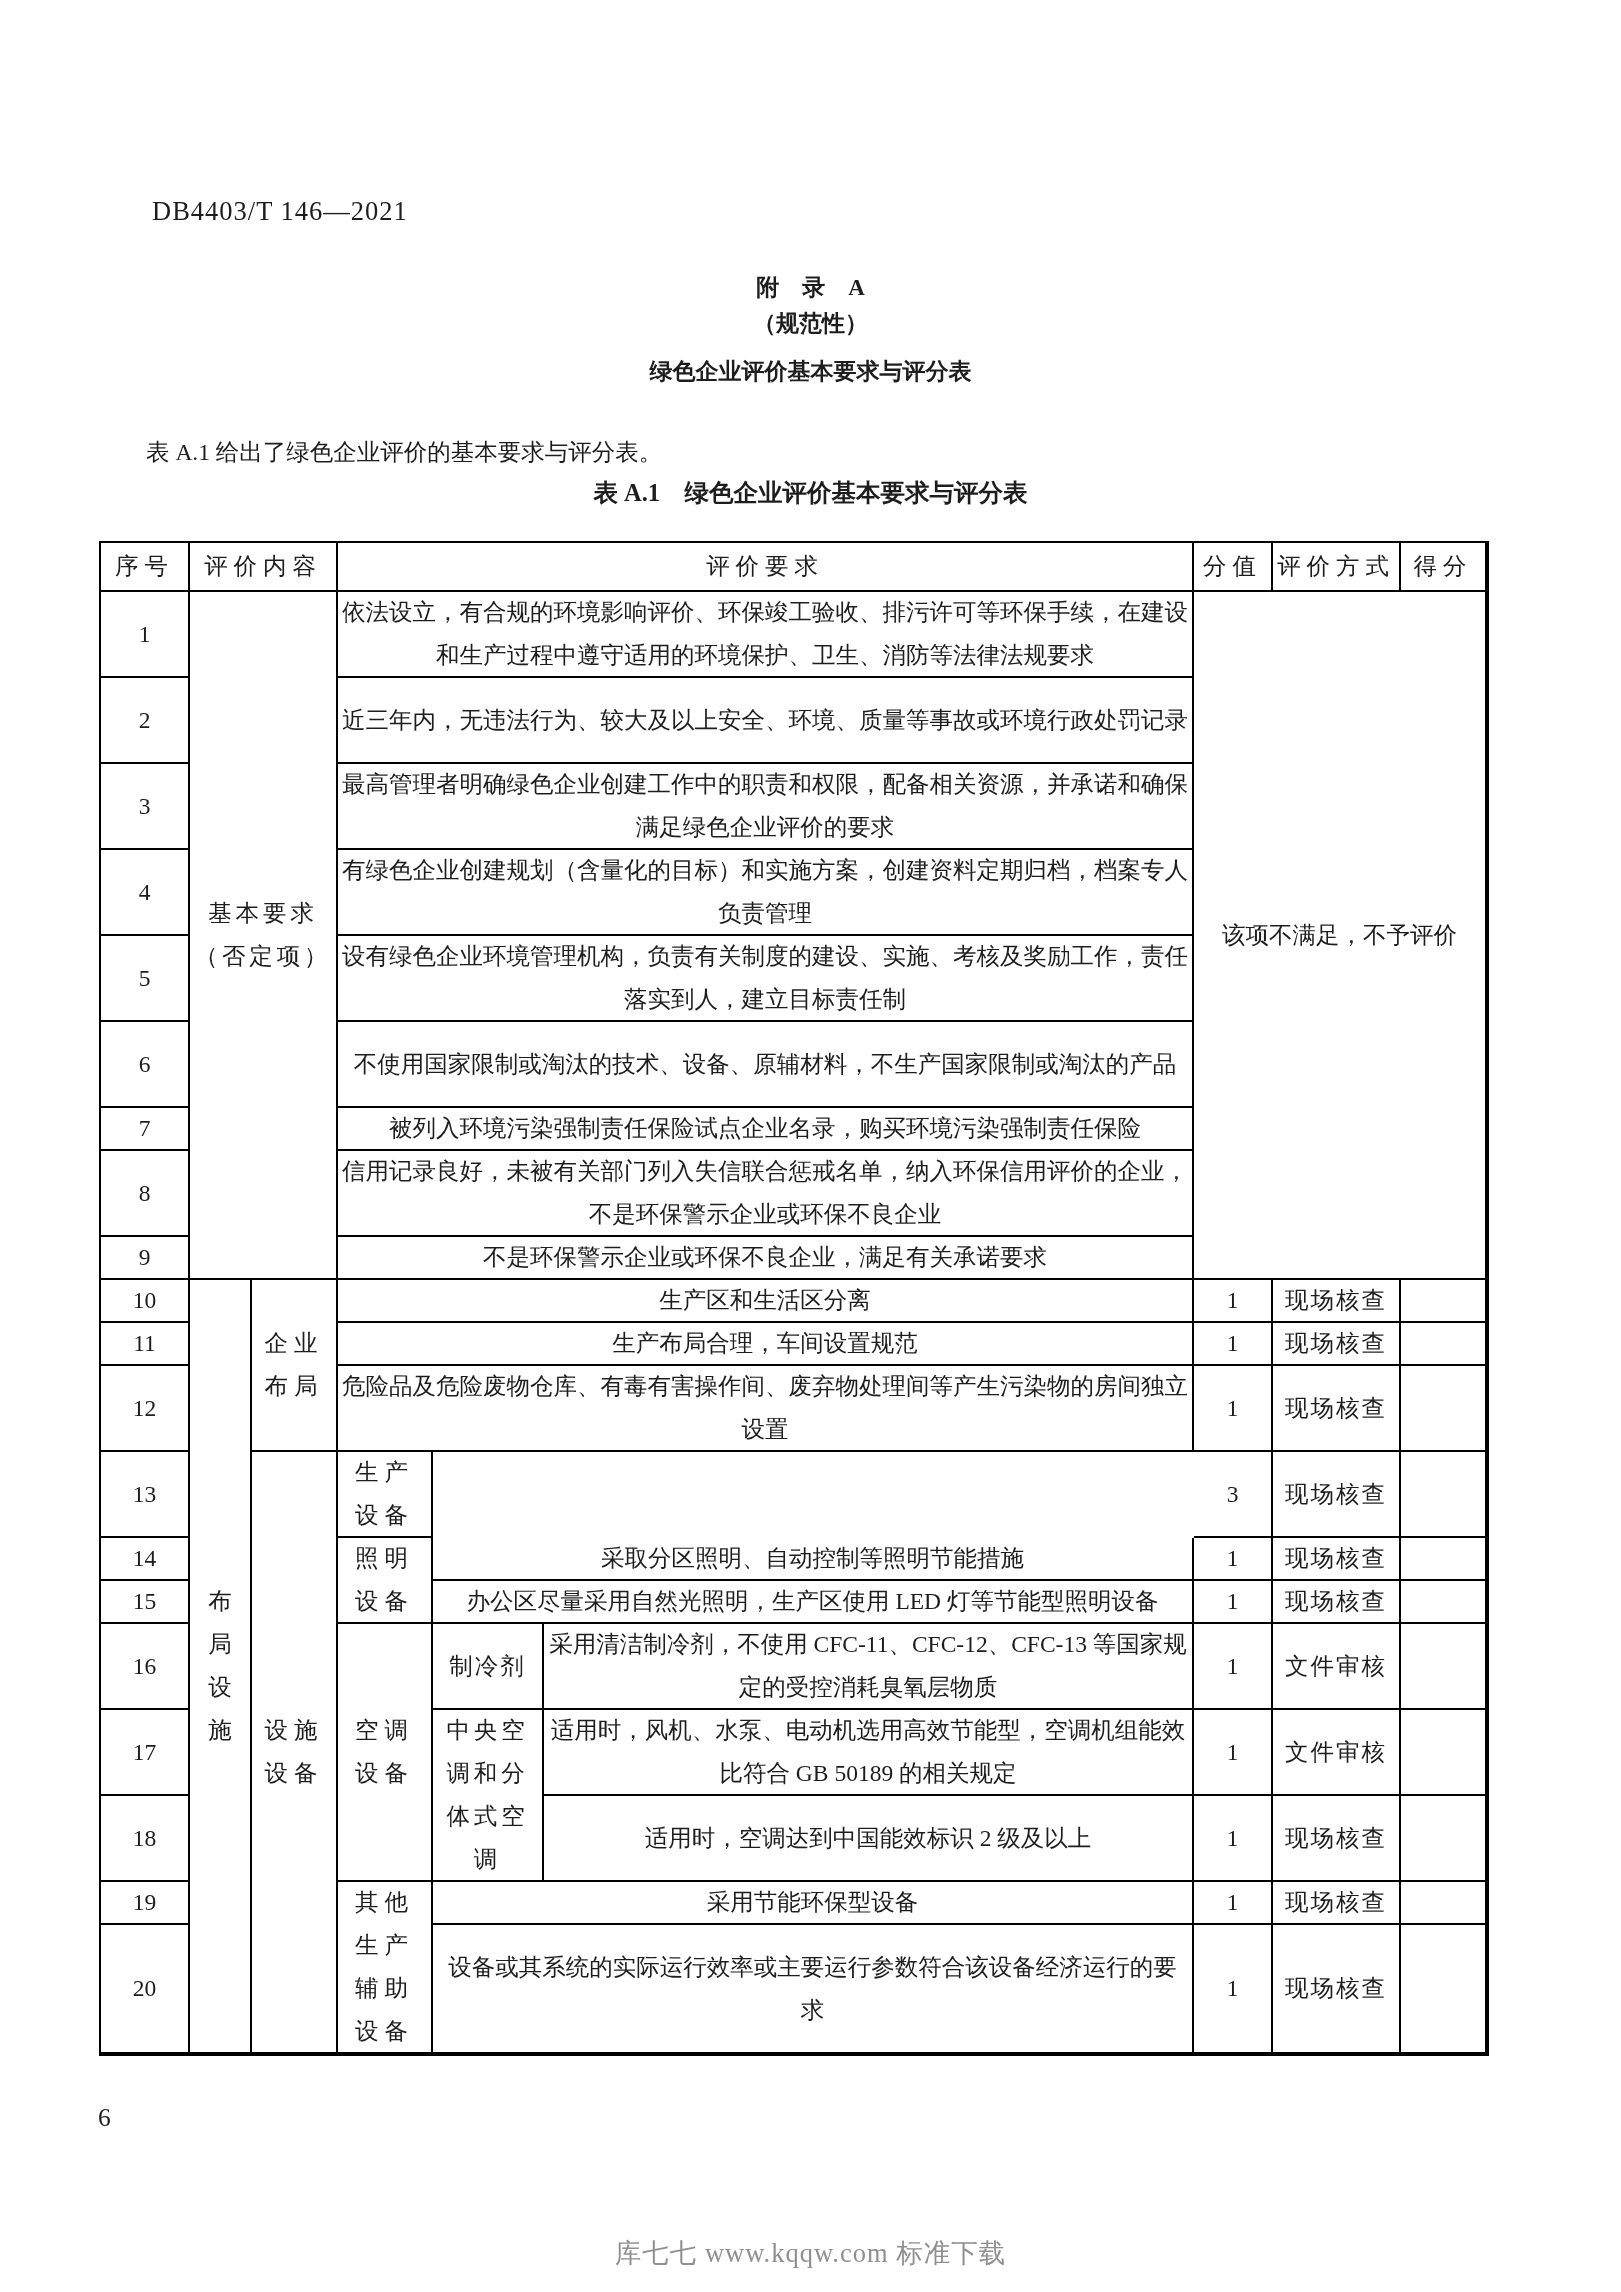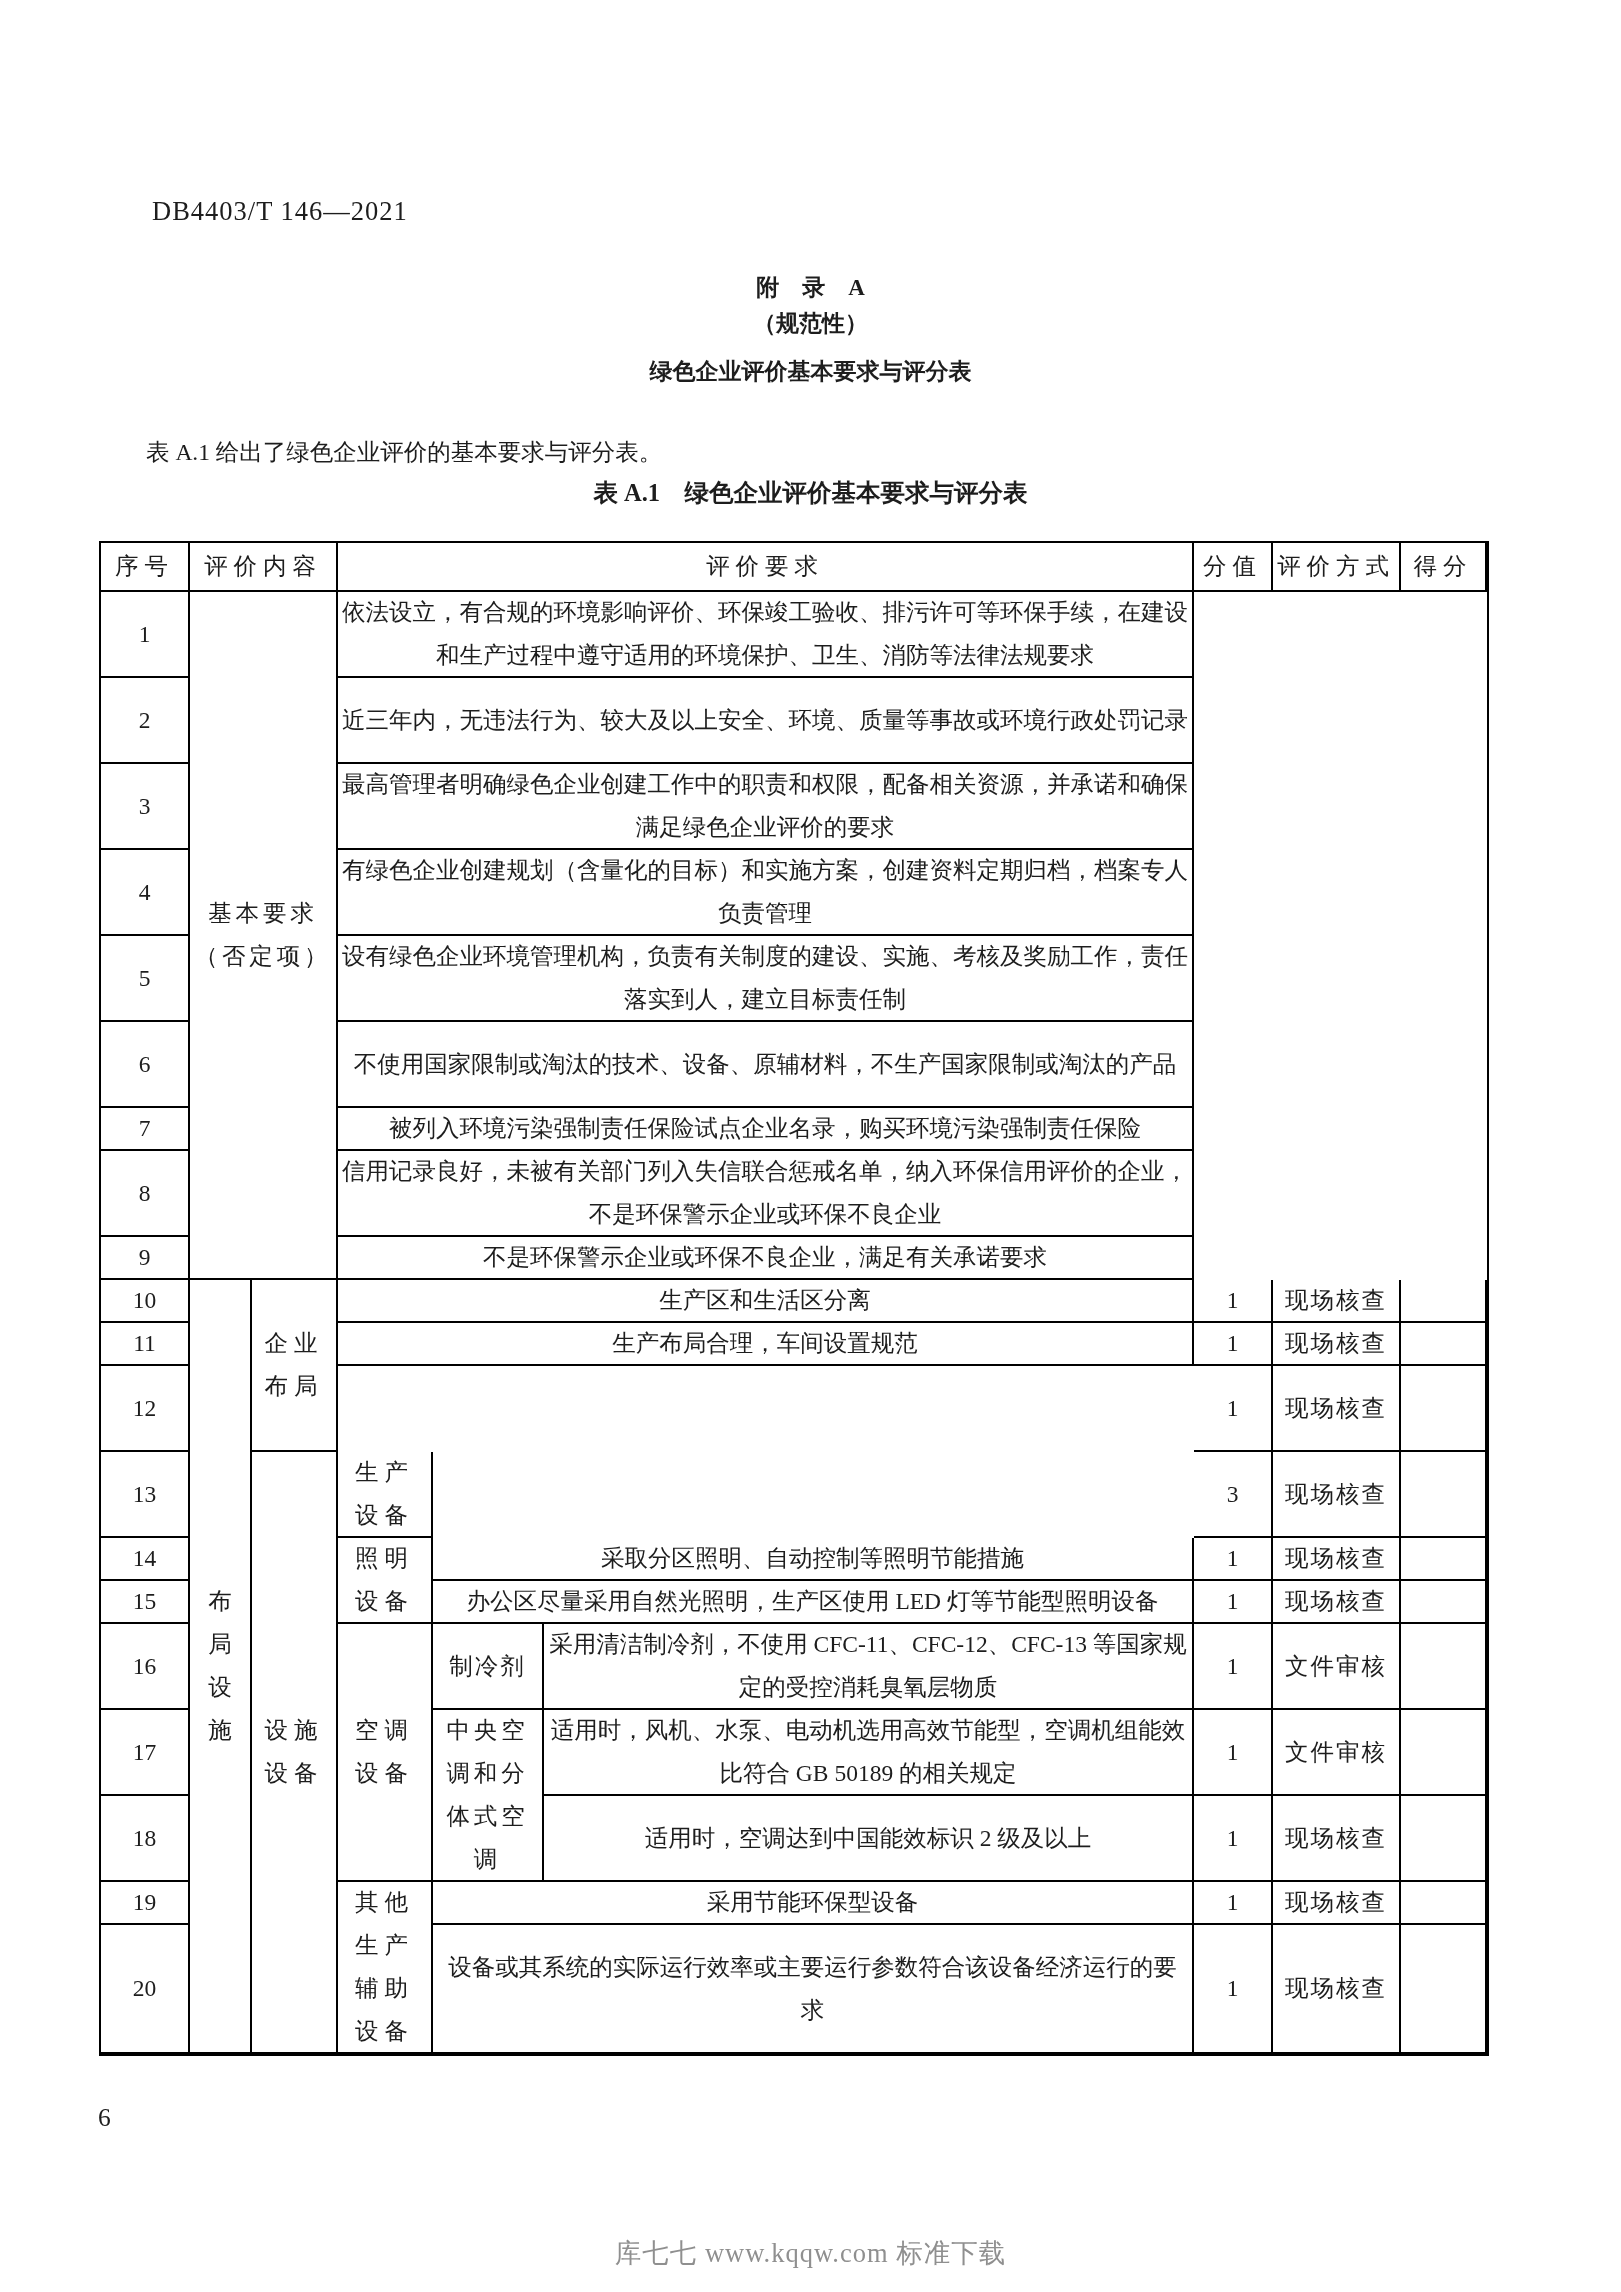--- a/index.html
+++ b/index.html
@@ -56,20 +56,21 @@
     <div class="c" style="grid-area:4/1/5/2">3</div>
     <div class="c" style="grid-area:5/1/6/2">4</div>
     <div class="c" style="grid-area:6/1/7/2">5</div>
     <div class="c" style="grid-area:7/1/8/2">6</div>
     <div class="c" style="grid-area:8/1/9/2">7</div>
     <div class="c" style="grid-area:9/1/10/2">8</div>
     <div class="c" style="grid-area:10/1/11/2">9</div>
 
     <div class="c ls4" style="grid-area:2/2/11/4">基本要求
 （否定项）</div>
+    <div class="c" style="grid-area:2/7/11/10">该项不满足，不予评价</div>
 
     <div class="c req" style="grid-area:2/4/3/7">依法设立，有合规的环境影响评价、环保竣工验收、排污许可等环保手续，在建设和生产过程中遵守适用的环境保护、卫生、消防等法律法规要求</div>
     <div class="c req" style="grid-area:3/4/4/7">近三年内，无违法行为、较大及以上安全、环境、质量等事故或环境行政处罚记录</div>
     <div class="c req" style="grid-area:4/4/5/7">最高管理者明确绿色企业创建工作中的职责和权限，配备相关资源，并承诺和确保满足绿色企业评价的要求</div>
     <div class="c req" style="grid-area:5/4/6/7">有绿色企业创建规划（含量化的目标）和实施方案，创建资料定期归档，档案专人负责管理</div>
     <div class="c req" style="grid-area:6/4/7/7">设有绿色企业环境管理机构，负责有关制度的建设、实施、考核及奖励工作，责任落实到人，建立目标责任制</div>
     <div class="c req" style="grid-area:7/4/8/7">不使用国家限制或淘汰的技术、设备、原辅材料，不生产国家限制或淘汰的产品</div>
     <div class="c req" style="grid-area:8/4/9/7">被列入环境污染强制责任保险试点企业名录，购买环境污染强制责任保险</div>
     <div class="c req" style="grid-area:9/4/10/7">信用记录良好，未被有关部门列入失信联合惩戒名单，纳入环保信用评价的企业，不是环保警示企业或环保不良企业</div>
     <div class="c req" style="grid-area:10/4/11/7">不是环保警示企业或环保不良企业，满足有关承诺要求</div>
@@ -105,20 +106,21 @@
 调和分
 体式空
 调</div>
     <div class="c ls6" style="grid-area:20/4/22/5">其他
 生产
 辅助
 设备</div>
 
     <div class="c req" style="grid-area:11/4/12/7">生产区和生活区分离</div>
     <div class="c req" style="grid-area:12/4/13/7">生产布局合理，车间设置规范</div>
+    <div class="c req" style="grid-area:13/4/14/7">危险品及危险废物仓库、有毒有害操作间、废弃物处理间等产生污染物的房间独立设置</div>
     <div class="c req" style="grid-area:15/5/16/7">采取分区照明、自动控制等照明节能措施</div>
     <div class="c req" style="grid-area:16/5/17/7">办公区尽量采用自然光照明，生产区使用 LED 灯等节能型照明设备</div>
     <div class="c req" style="grid-area:17/6/18/7">采用清洁制冷剂，不使用 CFC-11、CFC-12、CFC-13 等国家规定的受控消耗臭氧层物质</div>
     <div class="c req" style="grid-area:18/6/19/7">适用时，风机、水泵、电动机选用高效节能型，空调机组能效比符合 GB 50189 的相关规定</div>
     <div class="c req" style="grid-area:19/6/20/7">适用时，空调达到中国能效标识 2 级及以上</div>
     <div class="c req" style="grid-area:20/5/21/7">采用节能环保型设备</div>
     <div class="c req" style="grid-area:21/5/22/7">设备或其系统的实际运行效率或主要运行参数符合该设备经济运行的要求</div>
 
     <div class="c" style="grid-area:11/7/12/8">1</div>
     <div class="c" style="grid-area:12/7/13/8">1</div>

